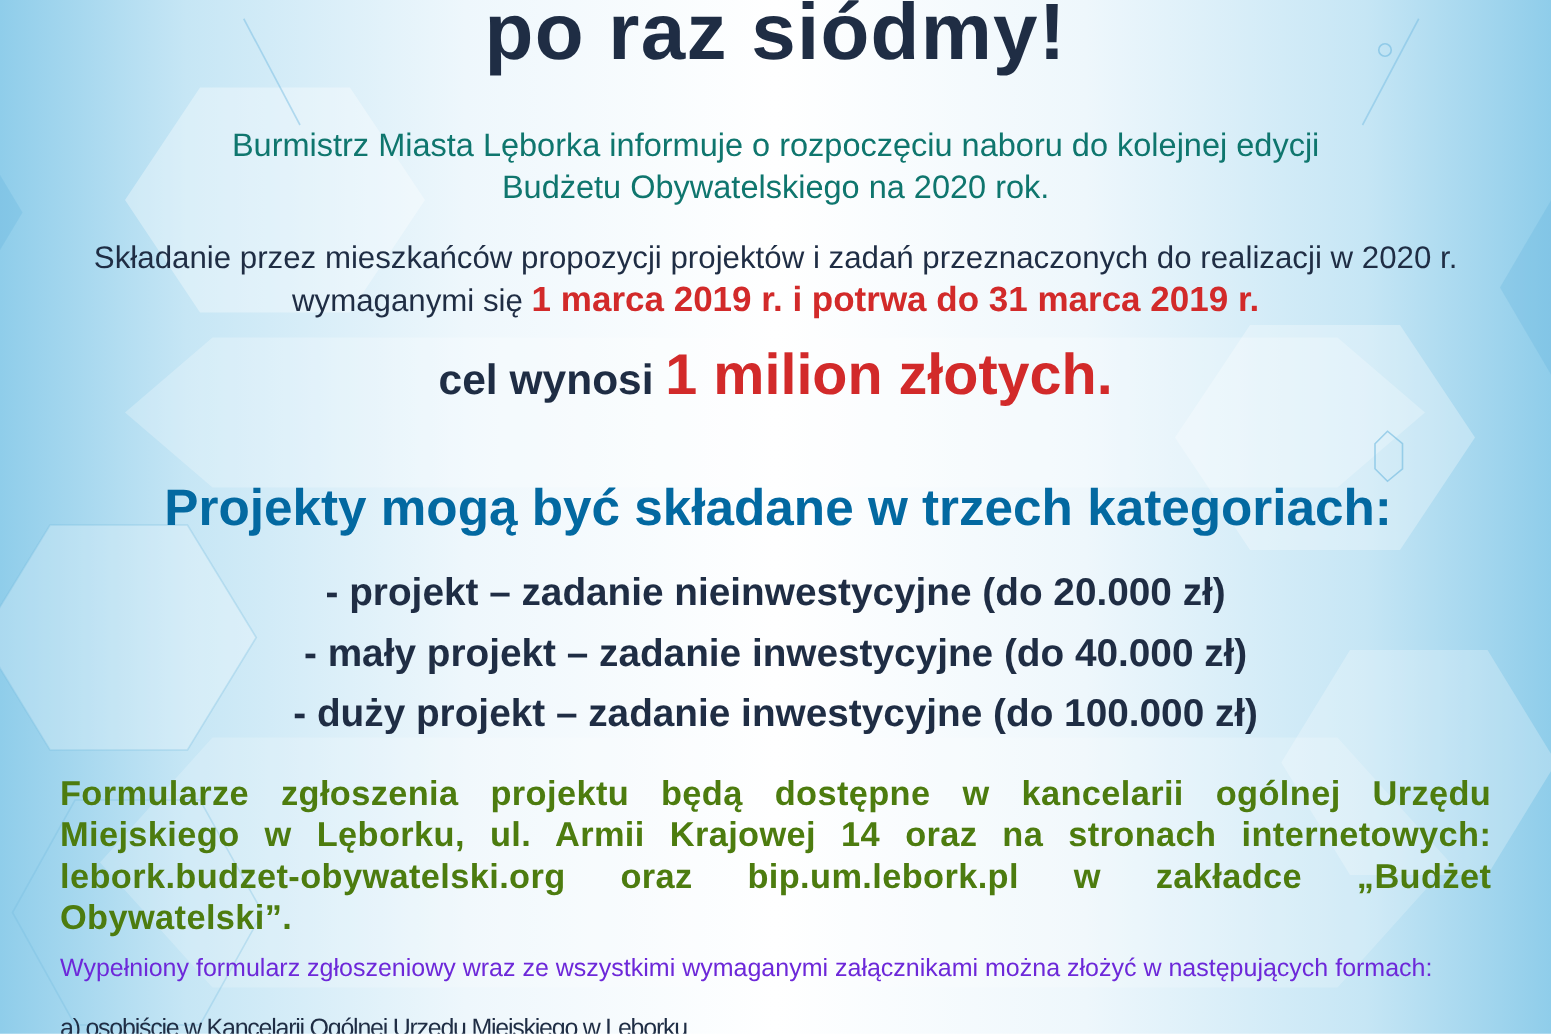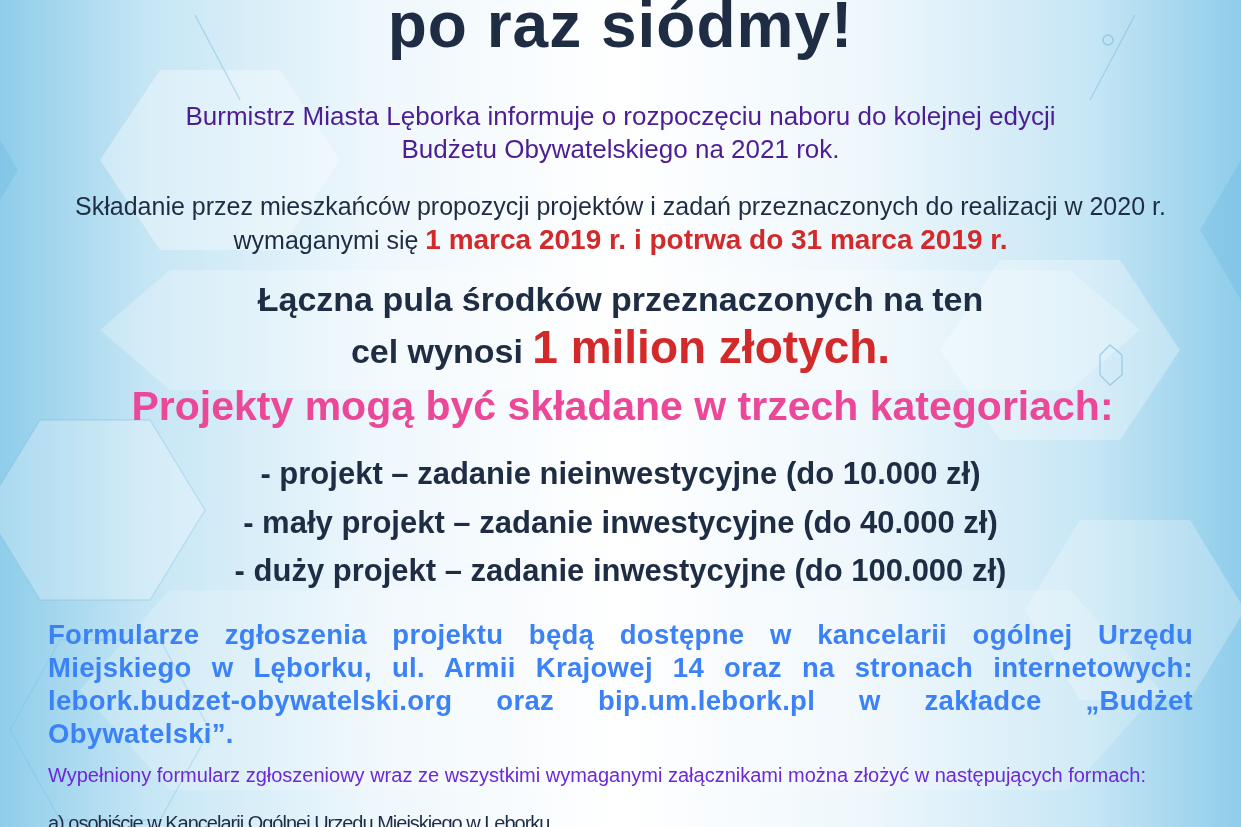--- a/index.html
+++ b/index.html
@@ -35,21 +35,21 @@
     color: #1f2d44;
     letter-spacing: 1px;
   }
   .intro {
     position: absolute;
     left: 0; right: 0;
     top: 100px;
     text-align: center;
     font-size: 26px;
     line-height: 33px;
-    color: #4c1d95;
+    color: #0f766e;
   }
   .submit-period {
     position: absolute;
     left: 0; right: 0;
     top: 190px;
     text-align: center;
     font-size: 25px;
     line-height: 33px;
     color: #1f2d44;
   }
@@ -65,21 +65,21 @@
     color: #1f2d44;
   }
   .pool .big-red { color: #d22a2a; font-size: 46px; }
   .categories-heading {
     position: absolute;
     left: 4px; right: 0;
     top: 383px;
     text-align: center;
     font-weight: bold;
     font-size: 41px;
-    color: #ec4899;
+    color: #0369a1;
   }
   .categories {
     position: absolute;
     left: 0; right: 0;
     top: 450px;
     text-align: center;
     font-weight: bold;
     font-size: 31px;
     line-height: 48.5px;
     color: #1f2d44;
@@ -90,21 +90,21 @@
   .forms-info {
     position: absolute;
     left: 48px;
     width: 1145px;
     top: 618px;
     text-align: justify;
     text-align-last: left;
     font-weight: bold;
     font-size: 27.5px;
     line-height: 33px;
-    color: #3b82f6;
+    color: #4d7c0f;
     letter-spacing: 0.3px;
     word-spacing: 4px;
   }
   .filled-form {
     position: absolute;
     left: 48px;
     width: 1145px;
     top: 763px;
     text-align: justify;
     text-align-last: left;
@@ -148,41 +148,40 @@
     <polygon points="0,140 18,170 0,200"></polygon>
     <polygon points="1241,160 1200,230 1241,300"></polygon>
   </g>
 </svg>
 
 <div class="content">
   <div class="title">po raz siódmy!</div>
 
   <div class="intro">
     <div>Burmistrz Miasta Lęborka informuje o rozpoczęciu naboru do kolejnej edycji</div>
-    <div>Budżetu Obywatelskiego na 2021 rok.</div>
+    <div>Budżetu Obywatelskiego na 2020 rok.</div>
   </div>
 
   <div class="submit-period">
     <div>Składanie przez mieszkańców propozycji projektów i zadań przeznaczonych do realizacji w 2020 r.</div>
     <div>
       <span>wymaganymi się </span><span class="red">1 marca 2019 r. i potrwa do 31 marca 2019 r.</span>
     </div>
   </div>
 
   <div class="pool">
-    <div>Łączna pula środków przeznaczonych na ten</div>
     <div>
       <span>cel wynosi </span><span class="big-red">1 milion złotych.</span>
     </div>
   </div>
 
   <div class="categories-heading">Projekty mogą być składane w trzech kategoriach:</div>
 
   <ul class="categories">
-    <li>- projekt – zadanie nieinwestycyjne (do 10.000 zł)</li>
+    <li>- projekt – zadanie nieinwestycyjne (do 20.000 zł)</li>
     <li>- mały projekt – zadanie inwestycyjne (do 40.000 zł)</li>
     <li>- duży projekt – zadanie inwestycyjne (do 100.000 zł)</li>
   </ul>
 
   <div class="forms-info">Formularze zgłoszenia projektu będą dostępne w kancelarii ogólnej Urzędu Miejskiego w Lęborku, ul. Armii Krajowej 14 oraz na stronach internetowych: lebork.budzet-obywatelski.org oraz bip.um.lebork.pl w zakładce „Budżet Obywatelski”.</div>
 
   <div class="filled-form">Wypełniony formularz zgłoszeniowy wraz ze wszystkimi wymaganymi załącznikami można złożyć w następujących formach:</div>
 
   <div class="option-a">a) osobiście w Kancelarii Ogólnej Urzędu Miejskiego w Lęborku</div>
 </div>

